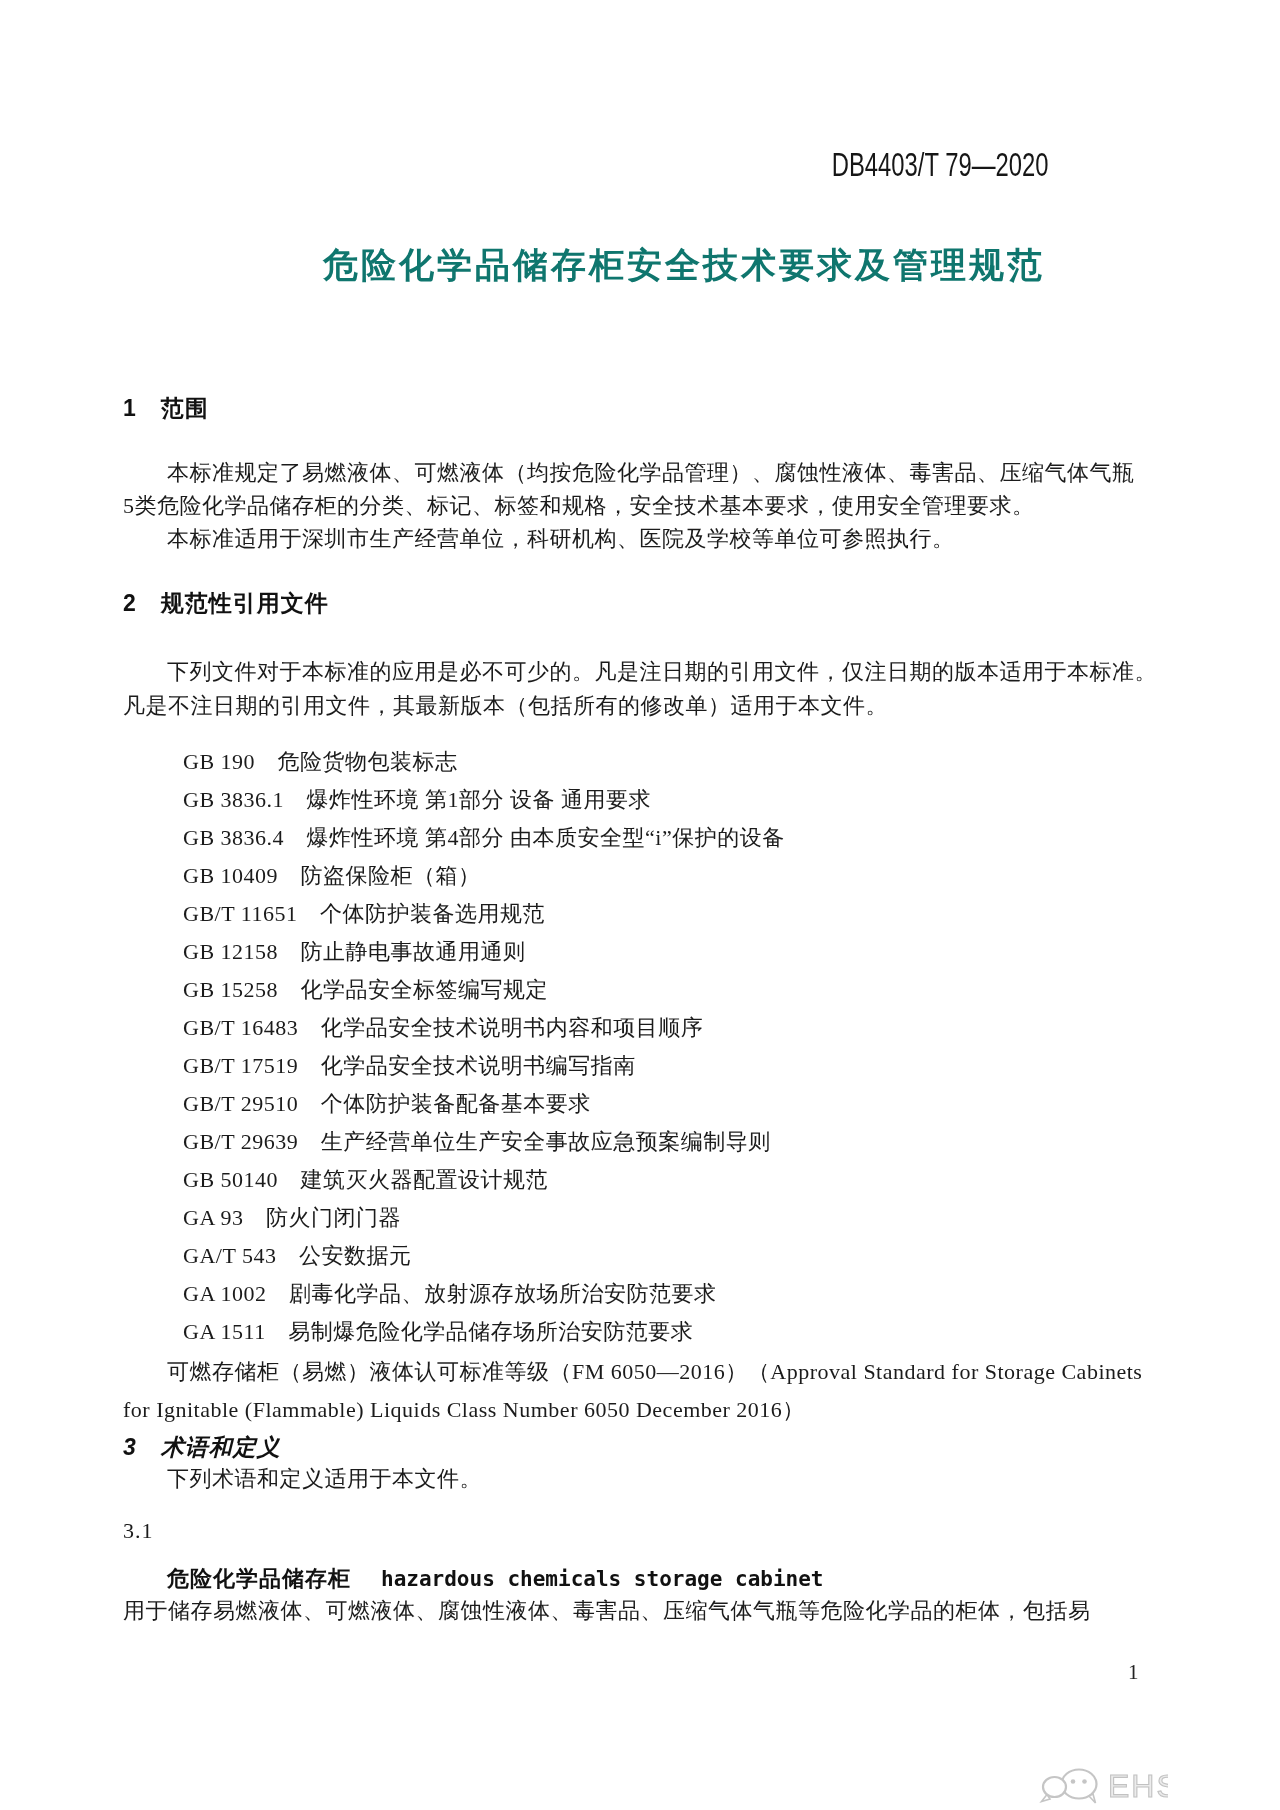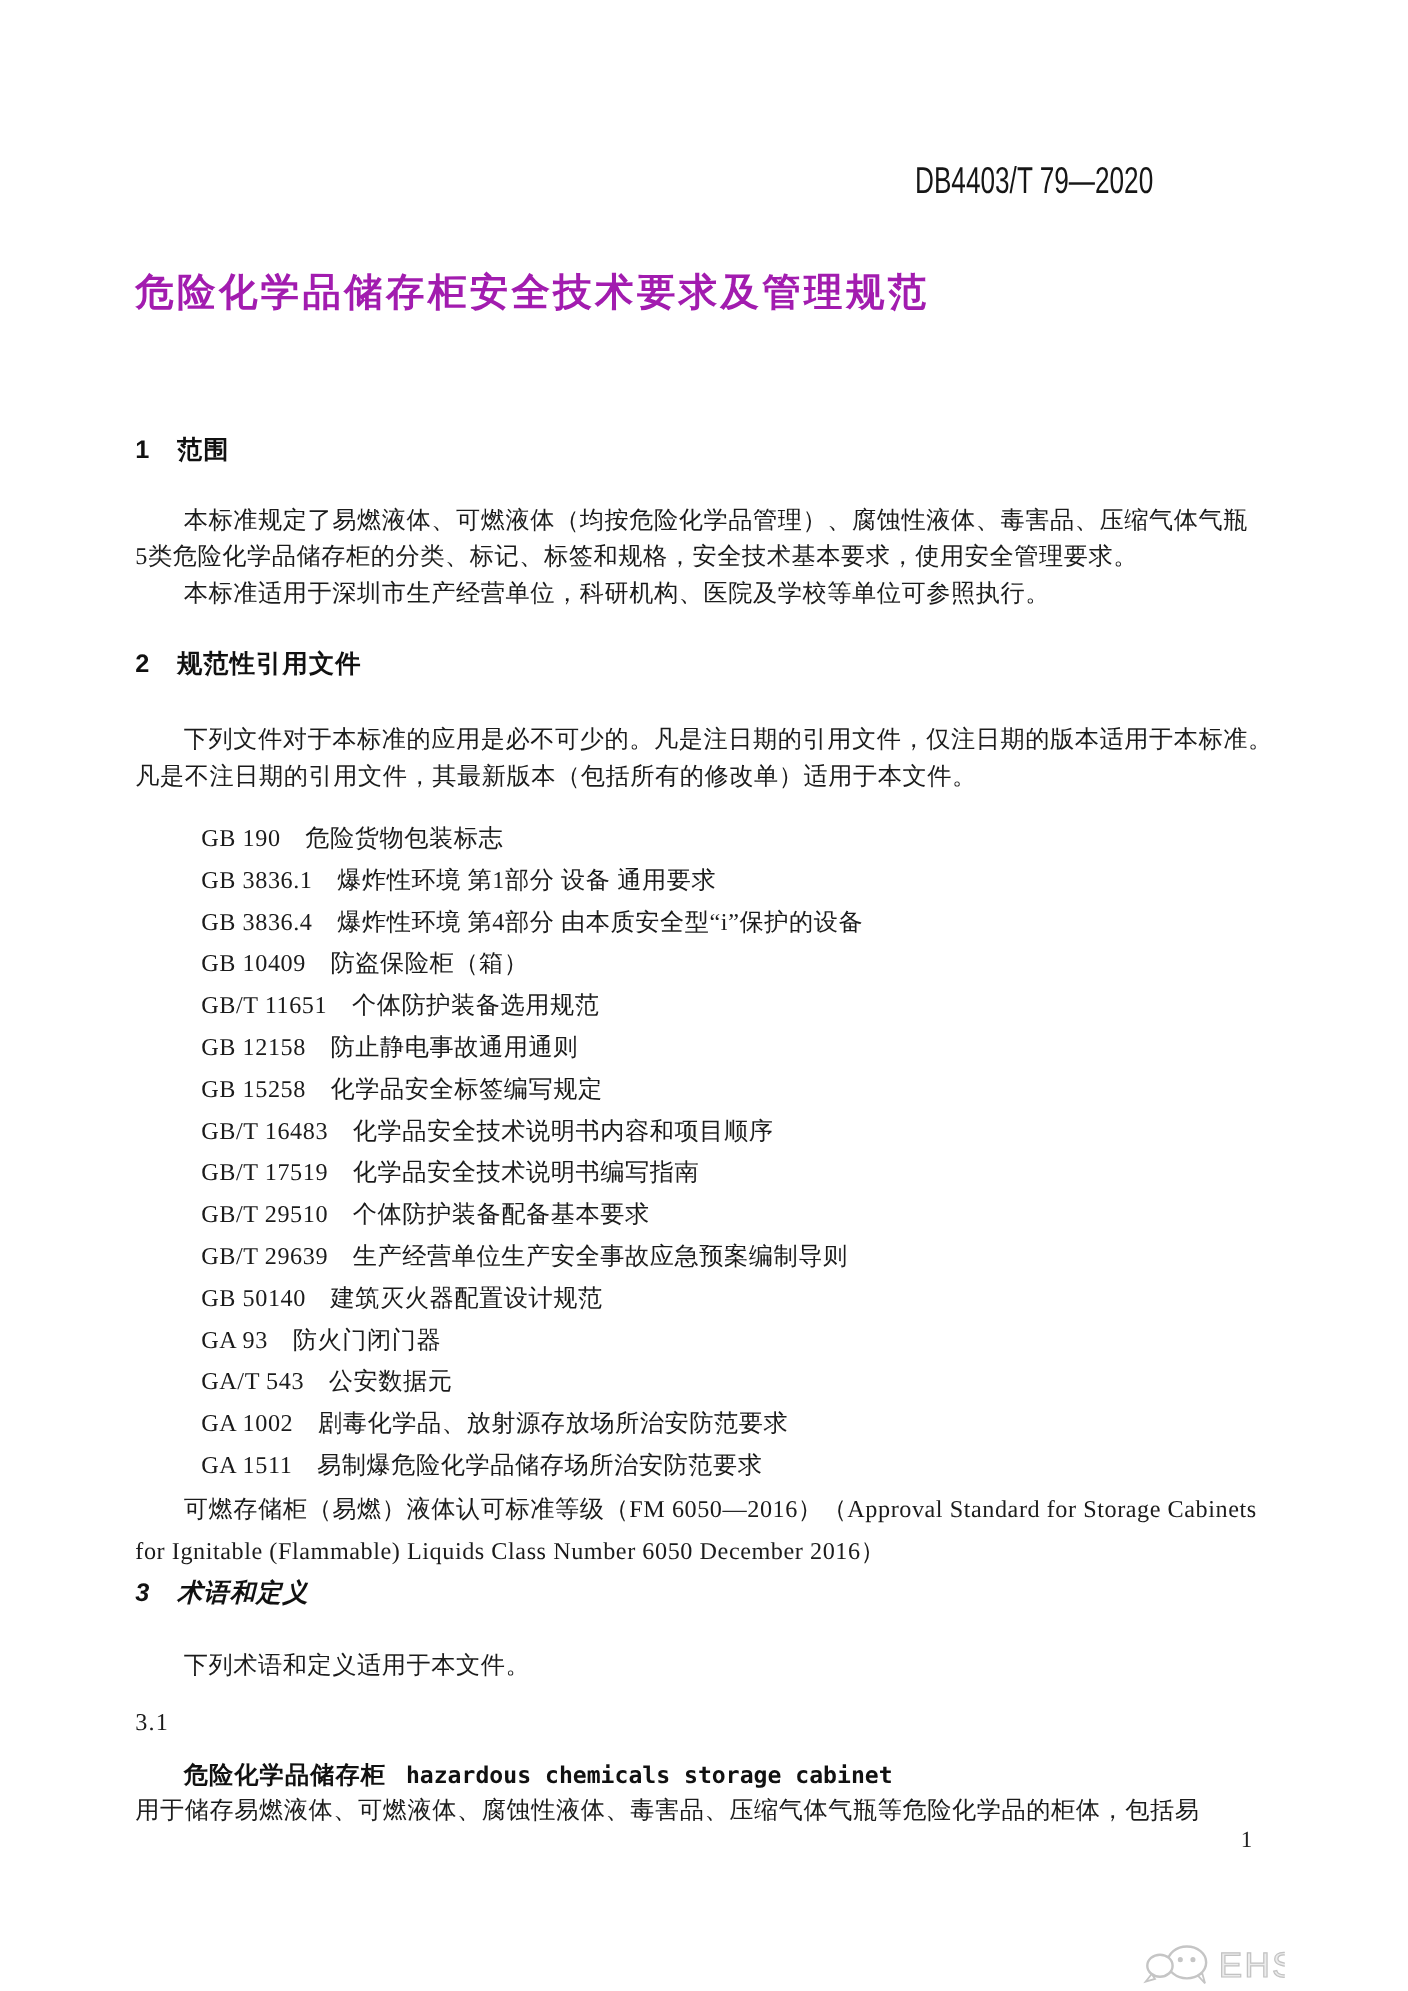--- a/index.html
+++ b/index.html
@@ -26,28 +26,28 @@
     transform: scaleX(0.70);
     transform-origin: 100% 50%;
     white-space: nowrap;
     color: #161616;
   }
 
   .content { padding: 0 123px; }
 
   .title {
     margin: 246px 0 0 0;
-    text-align: left;
+    text-align: right;
     font-family: Liberation Serif, serif;
     font-weight: 700;
     font-size: 35px;
     line-height: 40px;
     letter-spacing: 3px;
     white-space: nowrap;
-    color: #a21caf;
+    color: #0f766e;
   }
 
   .sec-heading {
     font-family: "Liberation Sans", sans-serif;
     font-weight: 700;
     font-size: 23px;
     line-height: 30px;
     letter-spacing: 1px;
     white-space: nowrap;
     color: #111;
@@ -77,21 +77,21 @@
     line-height: 38px;
     font-size: 22px;
     letter-spacing: 0.5px;
     padding-left: 60px;
     white-space: nowrap;
   }
 
   .fm-para { margin-top: 2px; }
   .fm-para .p-line { line-height: 38px; }
 
-  .terms-intro { margin-top: 35px; }
+  .terms-intro { }
   .terms-intro .p-line { line-height: 34px; }
 
   .term-number {
     margin-top: 20px;
     font-size: 22px;
     line-height: 30px;
     letter-spacing: 1px;
   }
 
   .term-line {
@@ -103,21 +103,21 @@
   }
   .term-cn {
     font-family: "Liberation Sans", sans-serif;
     font-weight: 700;
     letter-spacing: 1px;
     color: #111;
   }
   .term-en {
     font-family: "DejaVu Sans Mono", monospace;
     font-weight: 700;
-    margin-left: 18px;
+    margin-left: 30px;
     font-size: 21px;
     color: #111;
   }
 
   .term-def { margin-top: 0; text-align: right; }
 
   .page-number {
     position: absolute;
     left: 1128px;
     top: 1660px;

